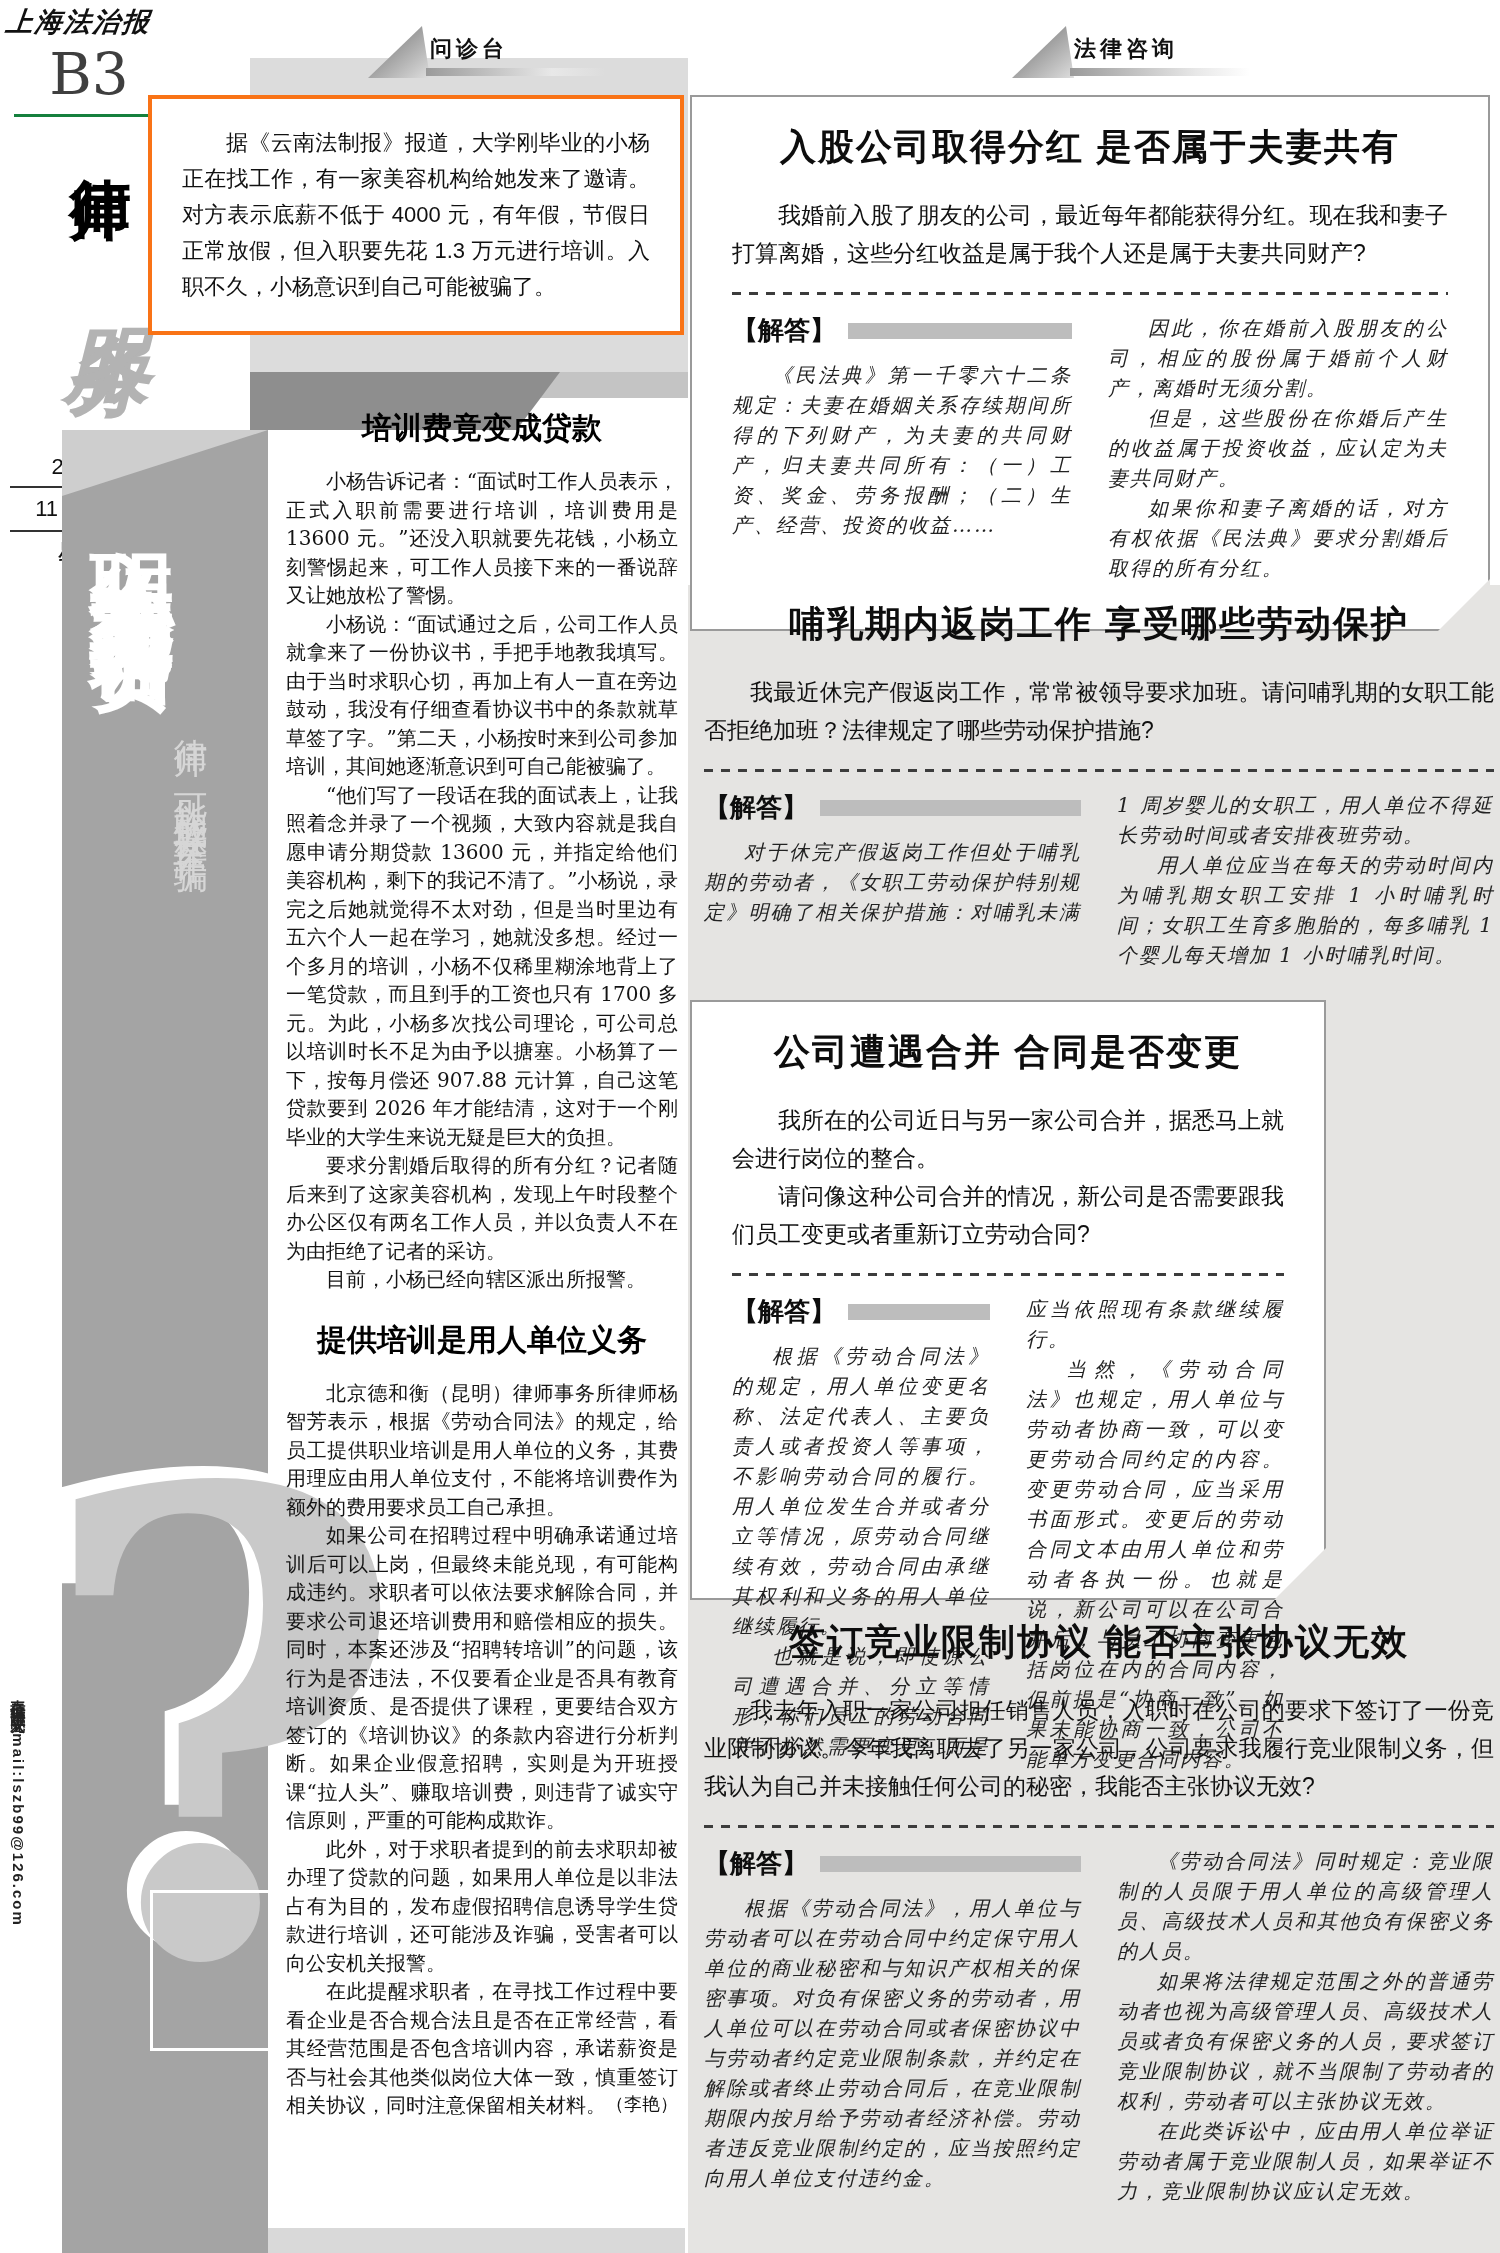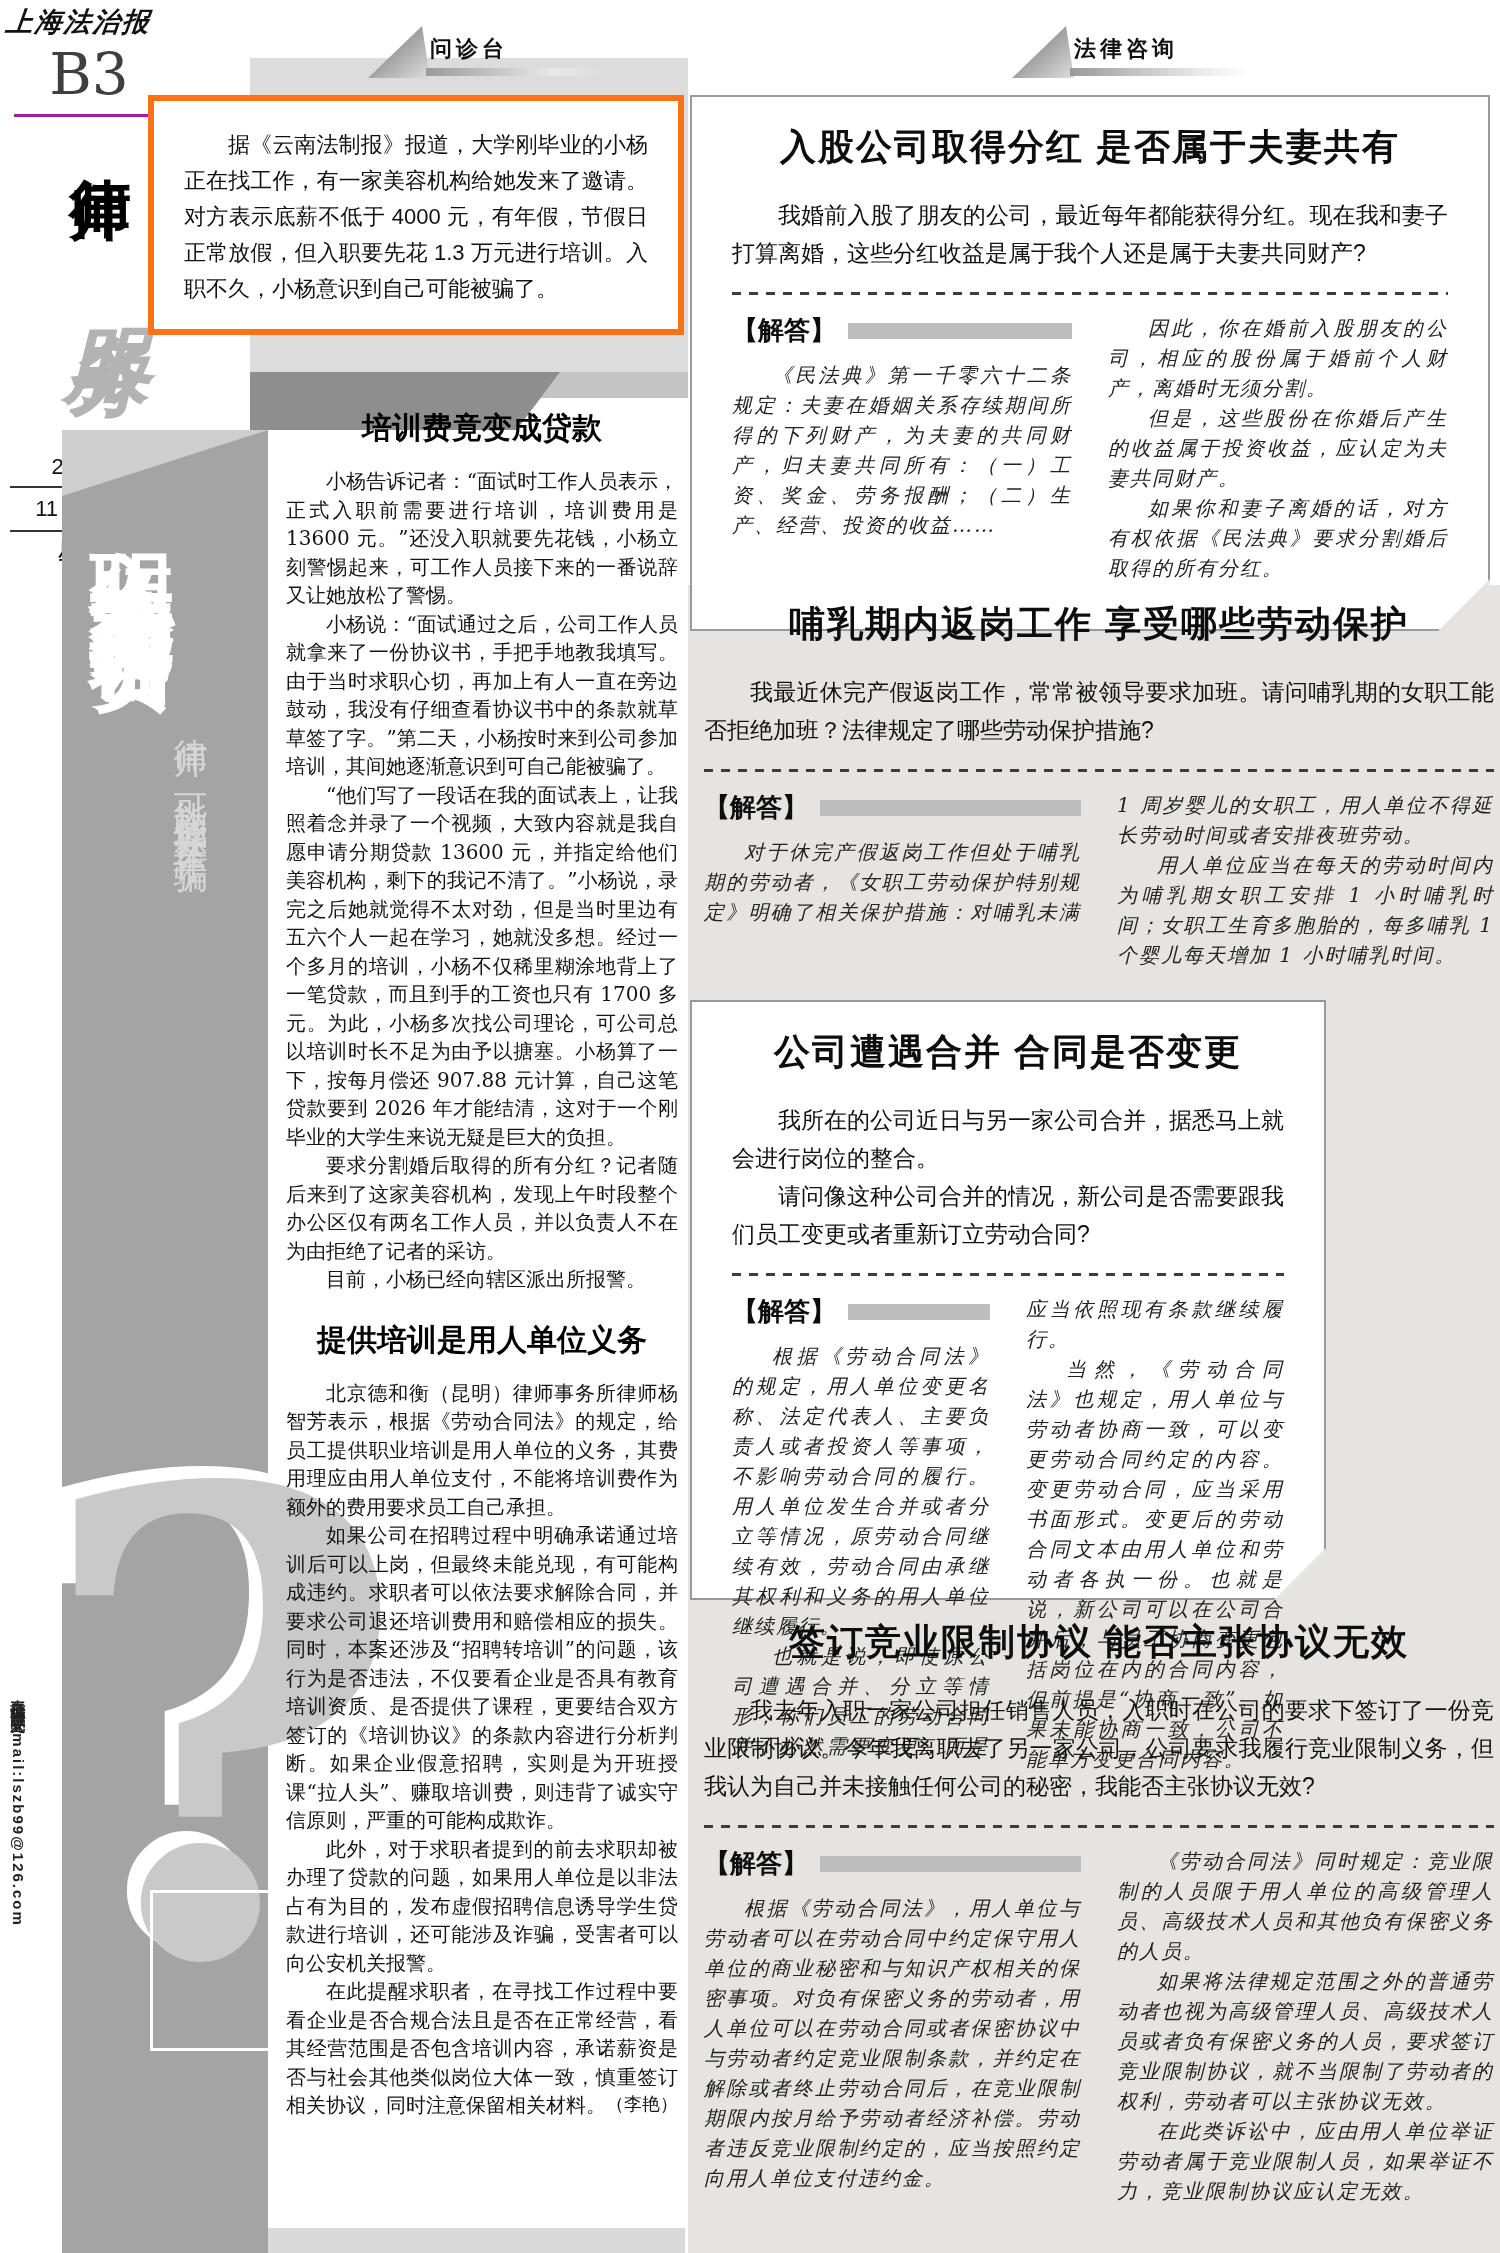--- a/index.html
+++ b/index.html
@@ -4,21 +4,21 @@
 <style>
   html,body{margin:0;padding:0;}
   body{width:1500px;height:2253px;position:relative;background:#fff;overflow:hidden;
        font-family:"Liberation Sans",sans-serif;color:#141414;}
   .abs{position:absolute;}
 
   
   .logo{left:6px;top:4px;width:180px;font-family:"DejaVu Serif",serif;font-weight:bold;
         font-style:italic;font-size:27px;letter-spacing:2px;transform:skewX(-6deg);color:#111;}
   .pageno{left:14px;top:40px;width:150px;text-align:center;font-family:"DejaVu Serif",serif;
-          font-size:58px;color:#3f3f3f;border-bottom:3px solid #a21caf;padding-bottom:6px;}
+          font-size:58px;color:#3f3f3f;border-bottom:3px solid #15803d;padding-bottom:6px;}
   .sec1{left:58px;top:130px;writing-mode:vertical-rl;font-family:"DejaVu Serif",serif;
         font-weight:bold;font-size:62px;letter-spacing:4px;color:#000;}
   .sec2{left:50px;top:262px;writing-mode:vertical-rl;font-family:"DejaVu Serif",serif;
         font-style:italic;font-weight:bold;font-size:86px;letter-spacing:2px;color:#b3b3b3;}
   .dateblock{left:10px;top:448px;width:160px;text-align:center;font-size:22px;color:#111;}
   .dateblock .dy{padding:4px 0;}
   .dateblock .dd{border-top:2px solid #333;border-bottom:2px solid #333;padding:6px 0;}
   .dateblock .dw{font-weight:bold;padding-top:6px;font-size:21px;}
   .footer-vert{left:8px;top:1688px;height:560px;writing-mode:vertical-rl;font-size:15px;
                font-weight:bold;color:#222;letter-spacing:2px;}
@@ -29,21 +29,21 @@
   .flag .streak{position:absolute;left:58px;bottom:2px;width:180px;height:8px;
                 background:linear-gradient(90deg,#9a9a9a,#e8e8e8 70%,transparent);}
   .flag-wz{left:368px;top:26px;}
   .flag-fl{left:1012px;top:26px;}
 
   
   .intro-backdrop{left:250px;top:58px;width:438px;height:314px;background:#dcdcdc;z-index:0;}
   .bevel1{left:250px;top:372px;width:438px;height:26px;background:#c4c4c4;z-index:0;}
   .bevel2{left:250px;top:372px;width:310px;height:58px;background:#8e8e8e;
           clip-path:polygon(0 0,100% 0,86% 100%,0 100%);z-index:0;}
-  .intro-box{left:148px;top:95px;width:536px;height:240px;background:#fff;border:6px solid #f97316;
+  .intro-box{left:148px;top:95px;width:536px;height:240px;background:#fff;border:4px solid #f97316;
              box-sizing:border-box;padding:26px 30px;z-index:2;}
   .intro-box p{margin:0;font-size:22px;line-height:36px;text-align:justify;text-indent:2em;color:#111;}
 
   
   .column{left:62px;top:430px;width:206px;height:1823px;background:#a4a4a4;z-index:1;}
   .col-wedge{left:62px;top:430px;width:0;height:0;border-top:66px solid #cecece;
              border-right:206px solid transparent;z-index:1;}
   .headline{left:76px;top:482px;writing-mode:vertical-rl;font-family:"DejaVu Serif",serif;
             font-weight:bold;font-size:84px;letter-spacing:8px;color:#fff;z-index:2;}
   .subheadline{left:168px;top:712px;writing-mode:vertical-rl;font-family:"DejaVu Serif",serif;

